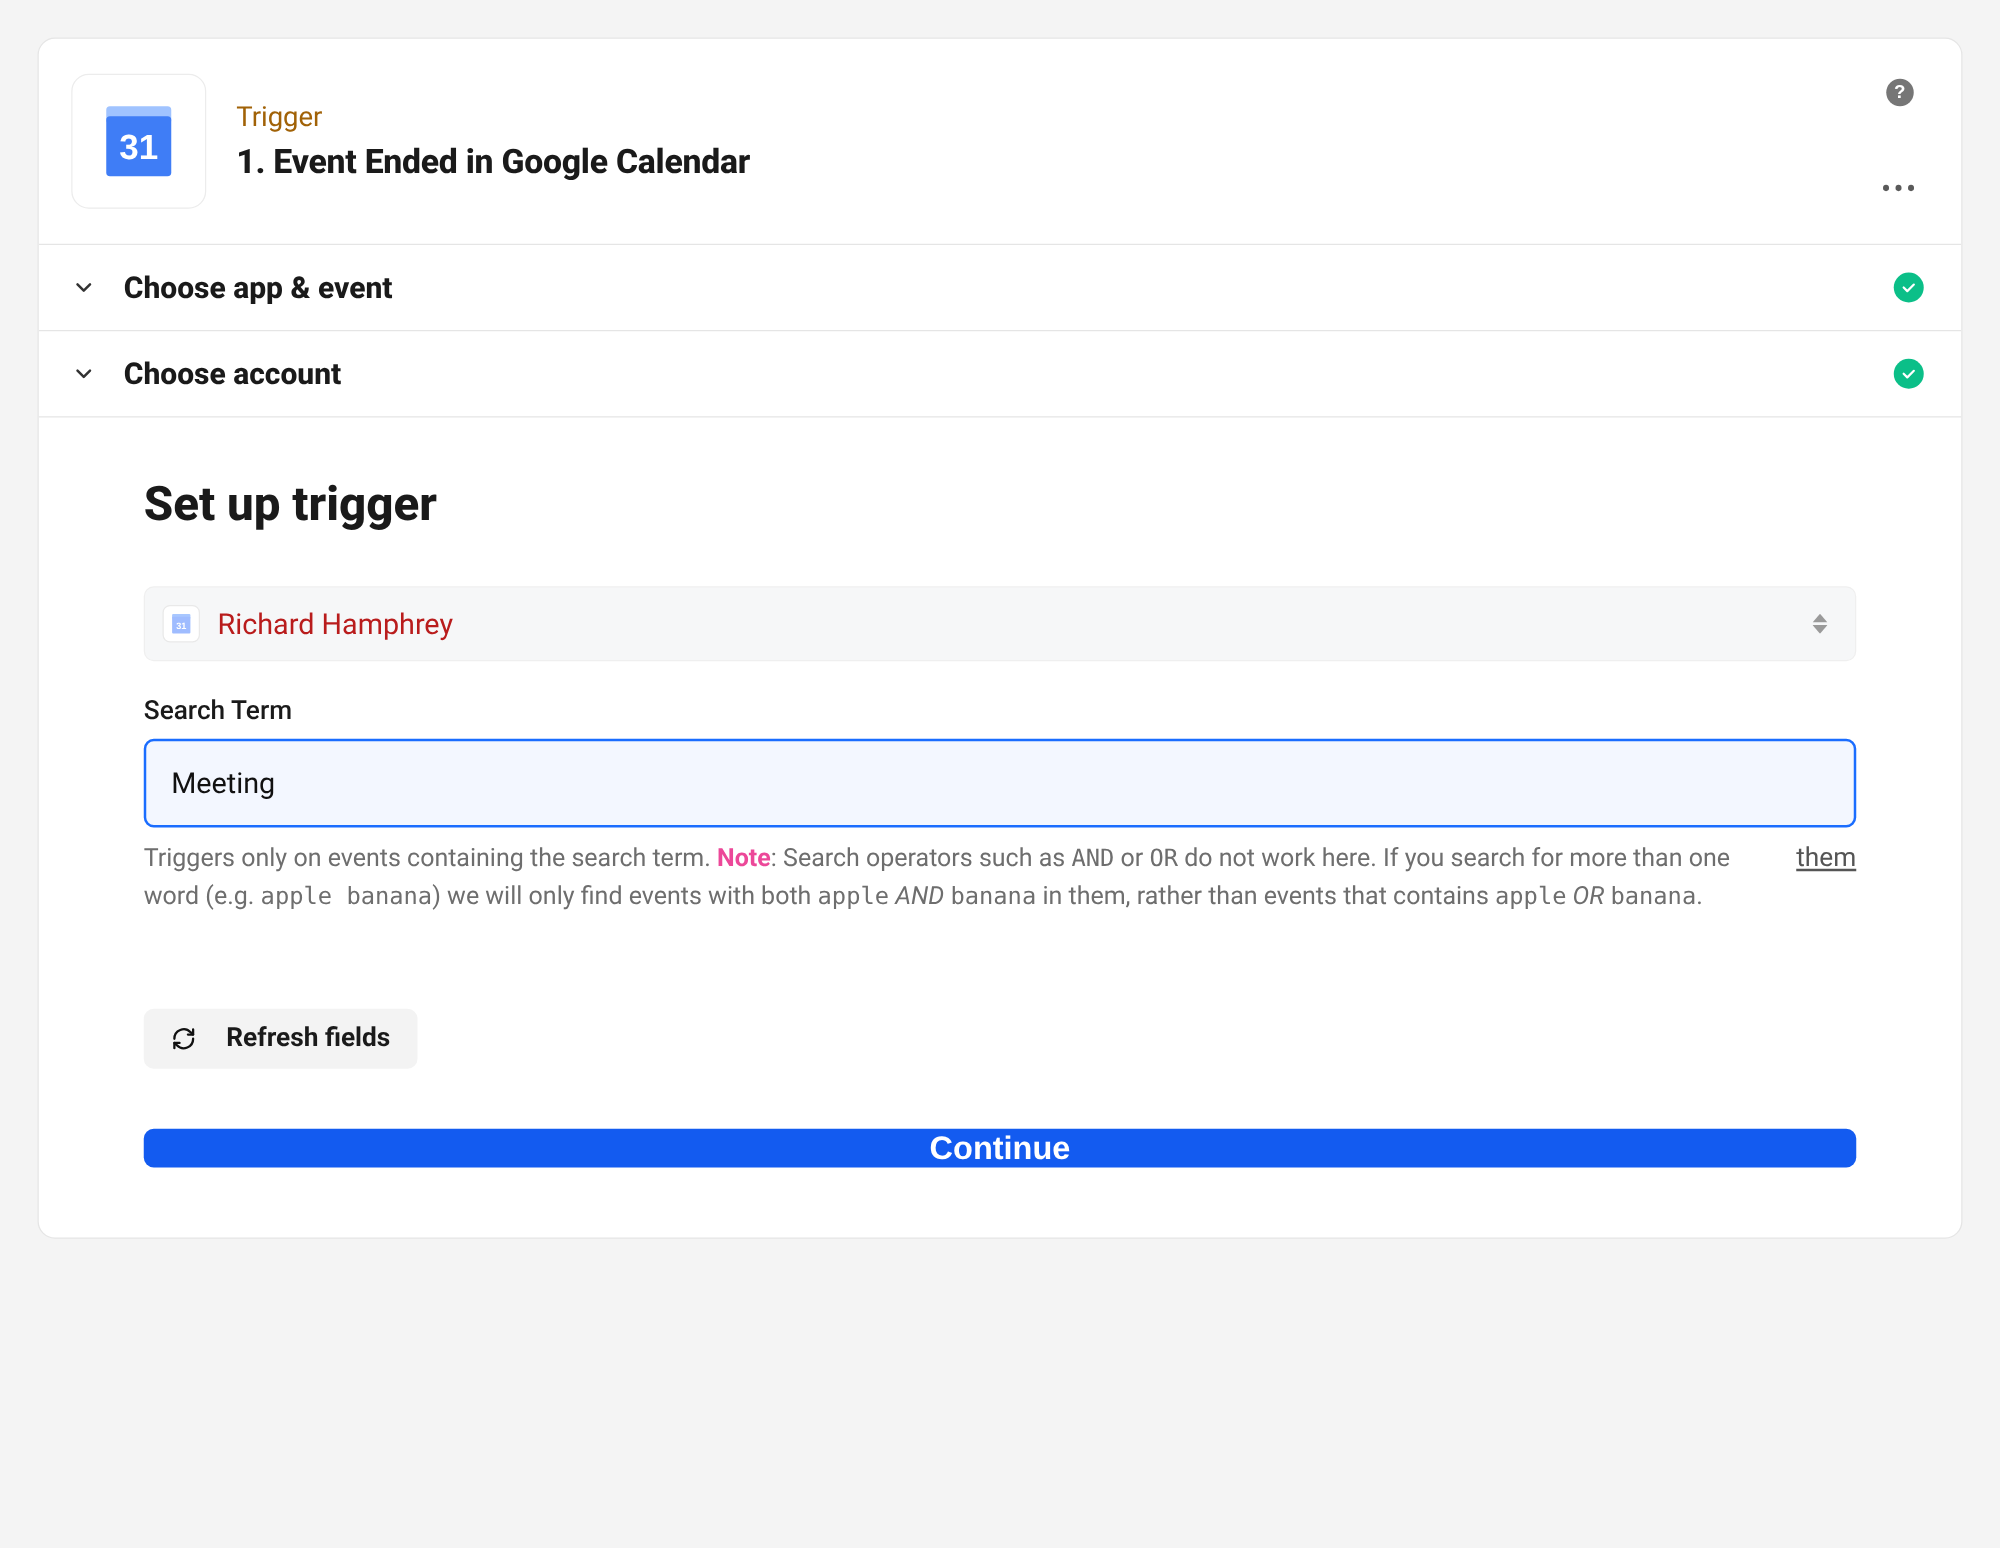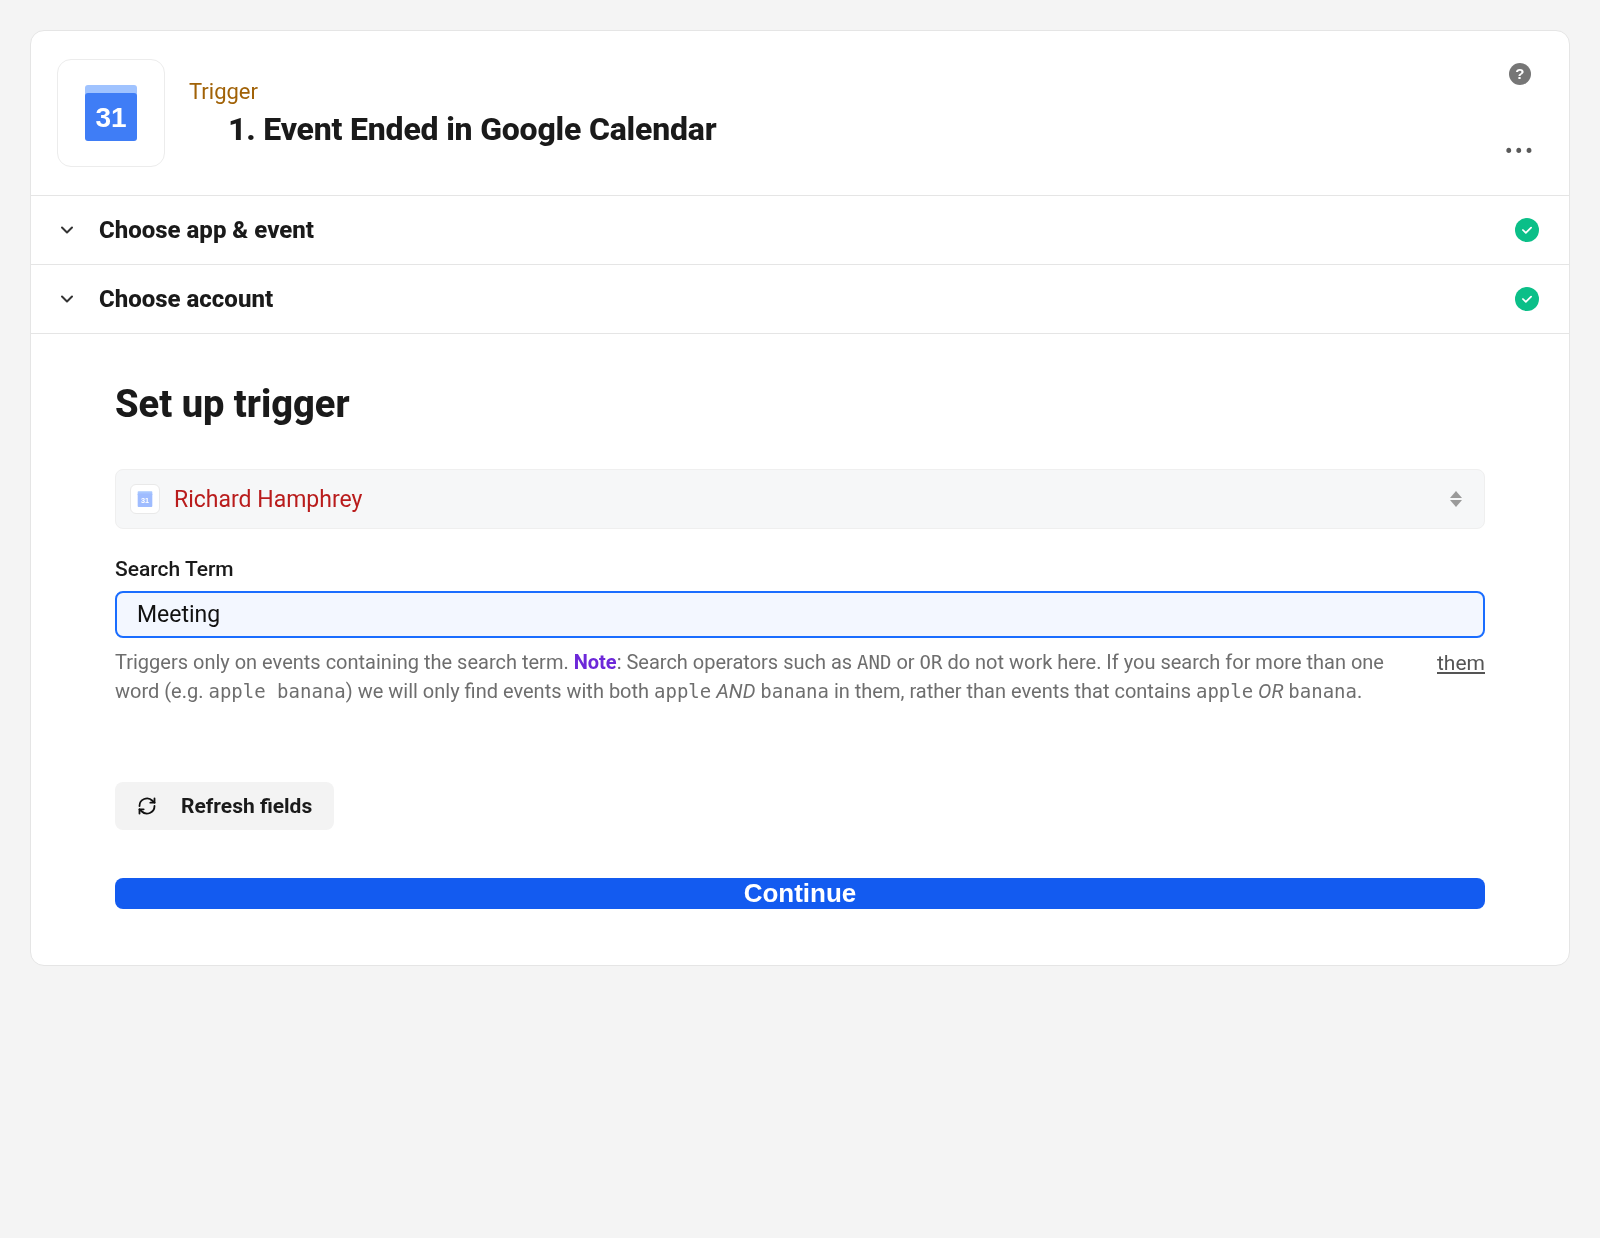--- a/index.html
+++ b/index.html
@@ -36,21 +36,21 @@
     justify-content: center;
     flex-shrink: 0;
   }
   .gcal-icon { width: 64px; height: 64px; }
   .gcal-icon .top   { fill: #a0c3ff; }
   .gcal-icon .body  { fill: #3f7df6; }
   .gcal-icon .text  { fill: #ffffff; font: 700 28px/1 Arial, sans-serif; }
 
   .header-titles { flex: 1; }
   .subtitle { color: #a16207; font-size: 22px; margin-bottom: 6px; }
-  .title { font-size: 32px; font-weight: 800; letter-spacing: -0.2px; margin-left: 39px; }
+  .title { font-size: 27px; font-weight: 800; letter-spacing: -0.2px; }
 
   .header-actions {
     display: flex;
     flex-direction: column;
     align-items: center;
     justify-content: space-between;
     align-self: stretch;
     gap: 28px;
     padding: 4px 0;
   }
@@ -123,38 +123,38 @@
   }
   .select-mini-icon svg { width: 18px; height: 18px; }
   .select-value { font-size: 23px; color: #b91c1c; flex: 1; }
   .sort-caret { width: 16px; color: #9a9a9a; display:flex; flex-direction:column; align-items:center; gap:2px; }
   .sort-caret svg { width: 12px; height: 7px; fill: currentColor; }
 
   .text-input-box {
     background: #f3f7ff;
     border: 2px solid #1a6dff;
     border-radius: 8px;
-    padding: 8px 20px;
+    padding: 20px 20px;
   }
   .text-input-box input {
     width: 100%; border: none; outline: none; background: transparent;
     font-size: 23px; color: #111; font-family: inherit;
   }
 
   .help-text {
     font-size: 20px; color: #6e6e6e; line-height: 1.45;
     margin-top: 10px;
     display: flex; gap: 20px;
   }
   .help-text-main { flex: 1; }
   .help-text code {
     font-family: ui-monospace, SFMono-Regular, Menlo, Consolas, monospace;
     font-size: 19px;
   }
-  .help-text b { color: #6d28d9; }
+  .help-text b { color: #ec4899; }
 
   .refresh-btn {
     display: inline-flex; align-items: center; gap: 24px;
     background: #f3f3f3;
     border-radius: 8px;
     padding: 12px 22px;
     font-size: 21px; font-weight: 700;
     cursor: pointer;
     margin-top: 48px;
   }

